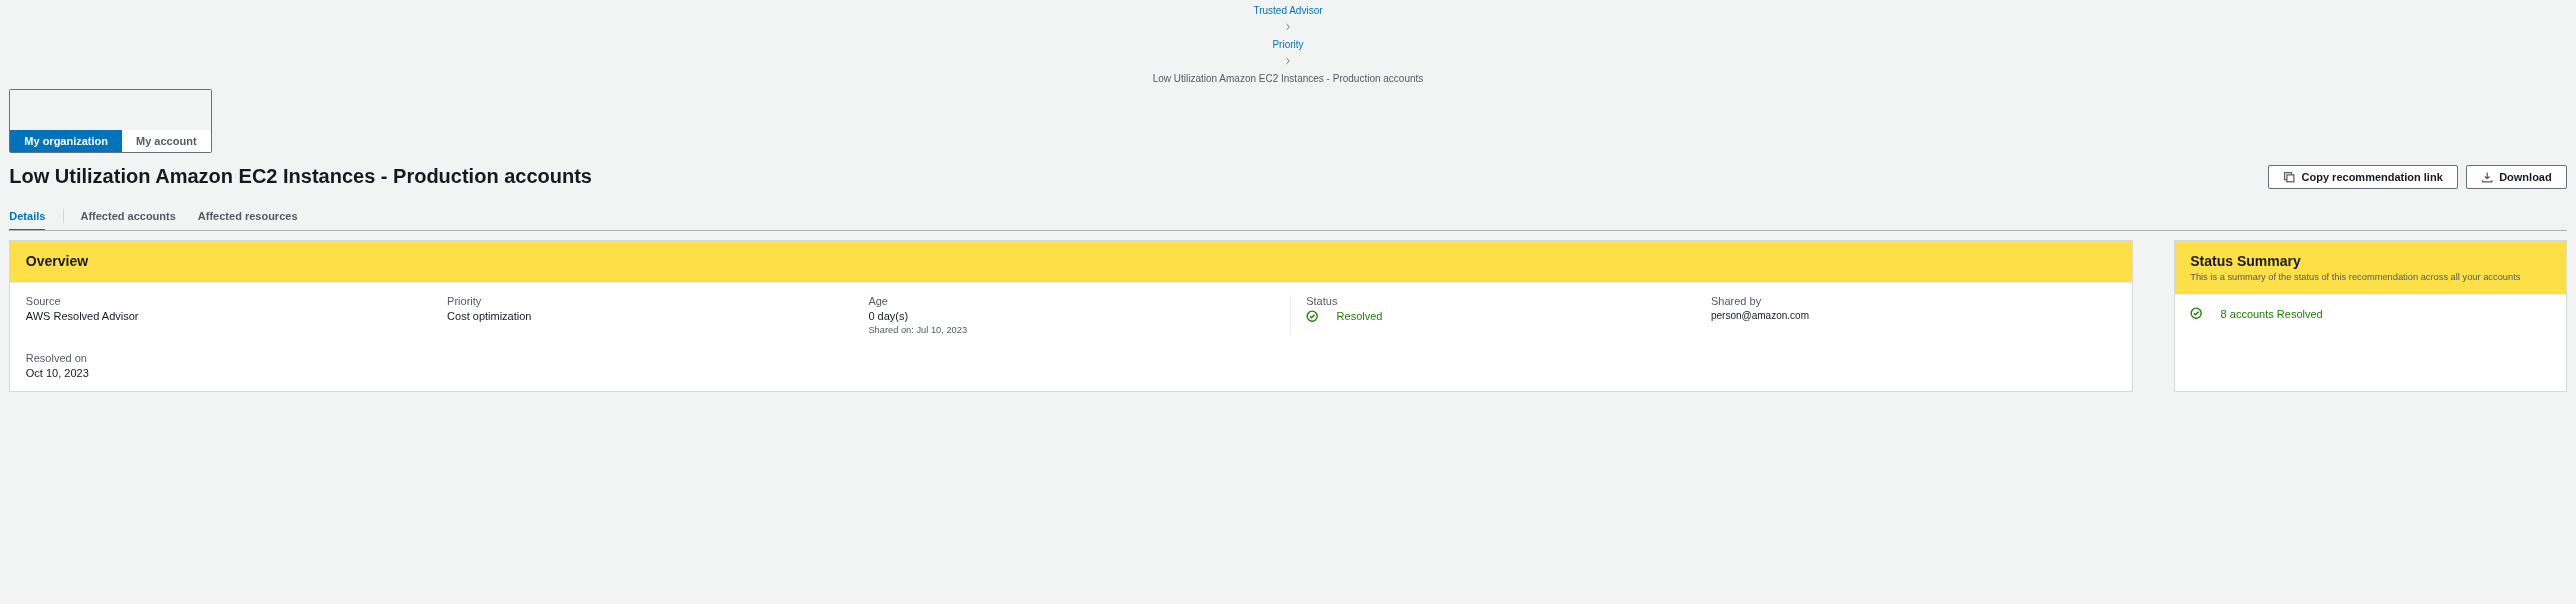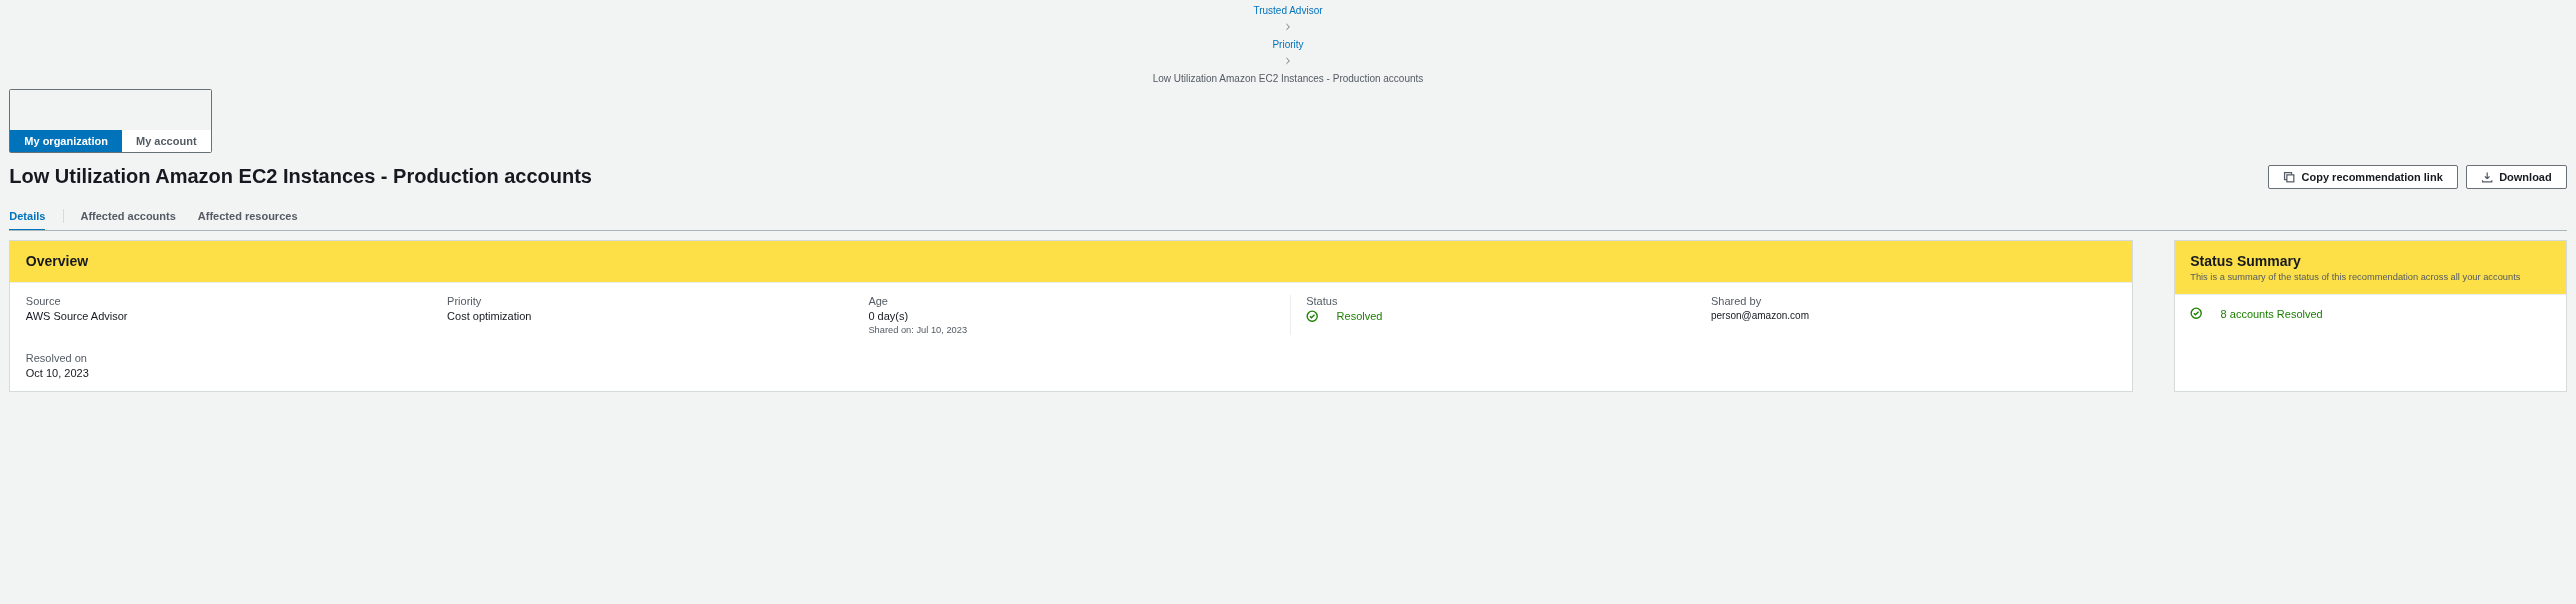--- a/index.html
+++ b/index.html
@@ -102,21 +102,21 @@
 <div class="content-row">
 
   <div class="panel">
     <div class="panel-header">
       <div class="panel-title">Overview</div>
     </div>
     <div class="panel-body">
       <div class="overview-grid">
         <div class="ov-item">
           <div class="ov-label">Source</div>
-          <div class="ov-value">AWS Source Advisor</div>
+          <div class="ov-value">AWS Resolved Advisor</div>
         </div>
         <div class="ov-item">
           <div class="ov-label">Priority</div>
           <div class="ov-value">Cost optimization</div>
         </div>
         <div class="ov-item">
           <div class="ov-label">Age</div>
           <div class="ov-value">0 day(s)</div>
           <div class="ov-sub">Shared on: Jul 10, 2023</div>
         </div>

